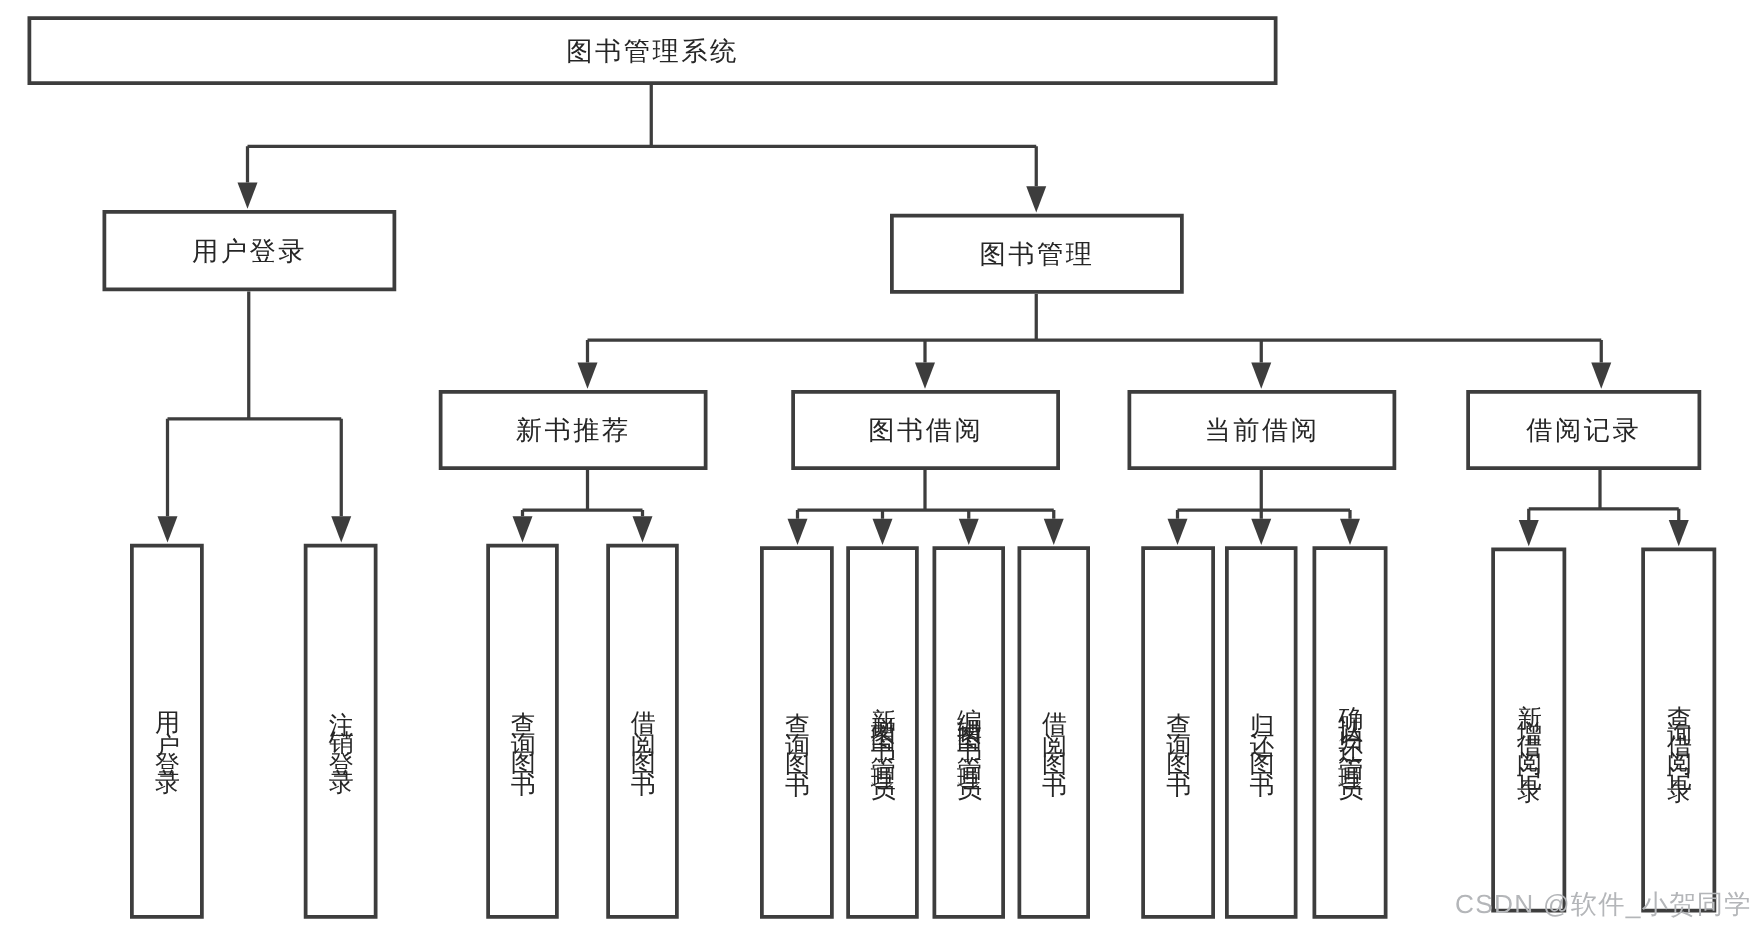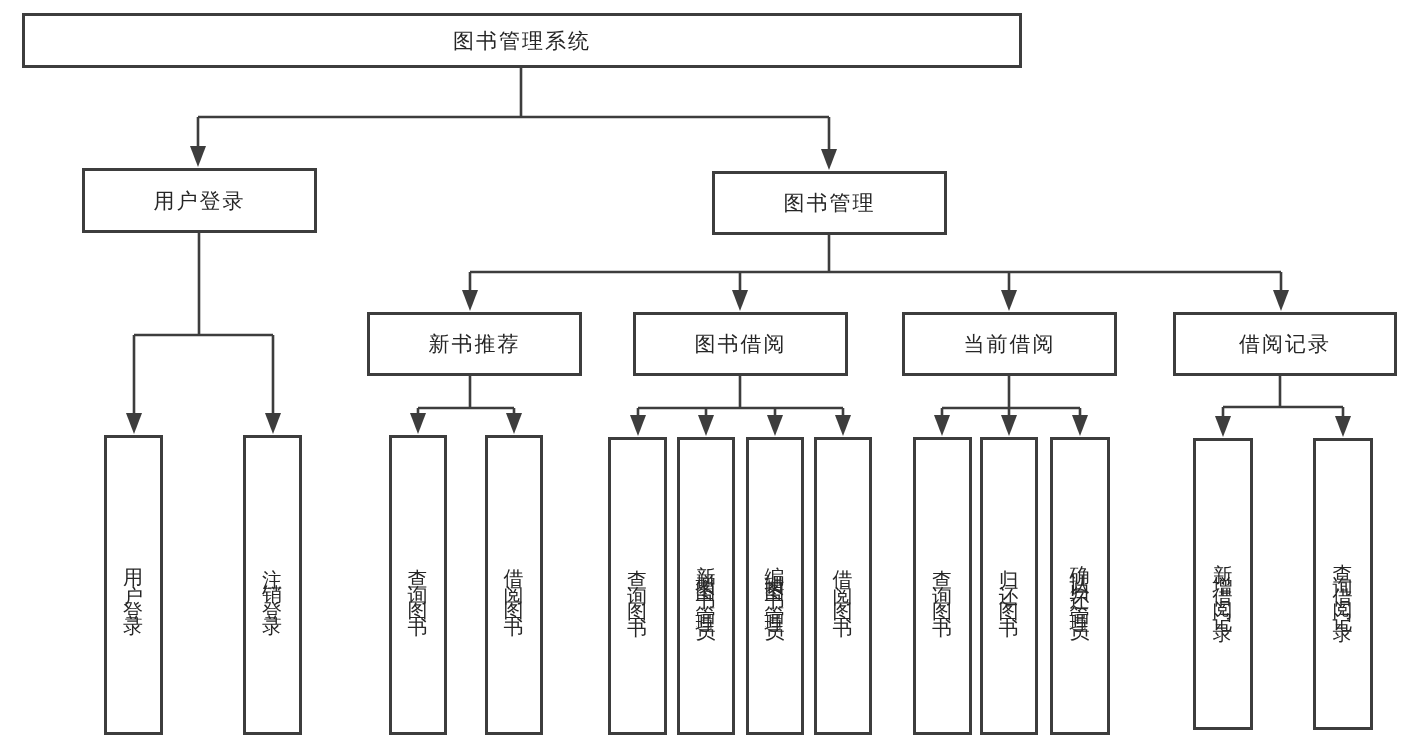--- a/index.html
+++ b/index.html
@@ -59,24 +59,24 @@
     line-height: 1.0;
   }
   .ls-wide  { letter-spacing: 16px; }
   .ls-med   { letter-spacing: 12px; }
   .ls-tight { letter-spacing: 8px; }
 
   
   #n-root { left: 22px;   top: 13px;  width: 1000px; height: 55px; }
   #n-l2a  { left: 82px;   top: 168px; width: 235px;  height: 65px; }
   #n-l2b  { left: 712px;  top: 171px; width: 235px;  height: 64px; font-family: Liberation Serif, serif; }
-  #n-l3a  { left: 367px;  top: 312px; width: 215px;  height: 64px; }
+  #n-l3a  { left: 351px;  top: 312px; width: 215px;  height: 64px; }
   #n-l3b  { left: 633px;  top: 312px; width: 215px;  height: 64px; }
   #n-l3c  { left: 902px;  top: 312px; width: 215px;  height: 64px; }
-  #n-l3d  { left: 1173px; top: 312px; width: 224px;  height: 64px; }
+  #n-l3d  { left: 1173px; top: 312px; width: 188px;  height: 64px; }
   #n-v1   { left: 104px;  top: 435px; width: 59px;   height: 300px; }
   #n-v2   { left: 243px;  top: 435px; width: 59px;   height: 300px; }
   #n-v3   { left: 389px;  top: 435px; width: 58px;   height: 300px; }
   #n-v4   { left: 485px;  top: 435px; width: 58px;   height: 300px; }
   #n-v5   { left: 608px;  top: 437px; width: 59px;   height: 298px; }
   #n-v6   { left: 677px;  top: 437px; width: 58px;   height: 298px; }
   #n-v7   { left: 746px;  top: 437px; width: 58px;   height: 298px; }
   #n-v8   { left: 814px;  top: 437px; width: 58px;   height: 298px; }
   #n-v9   { left: 913px;  top: 437px; width: 59px;   height: 298px; }
   #n-v10  { left: 980px;  top: 437px; width: 58px;   height: 298px; }
@@ -170,13 +170,14 @@
   <div class="node v-node ls-tight" id="n-v7">编辑图书（管理员）</div>
   <div class="node v-node ls-wide" id="n-v8">借阅图书</div>
 
   <div class="node v-node ls-wide" id="n-v9">查询图书</div>
   <div class="node v-node ls-wide" id="n-v10">归还图书</div>
   <div class="node v-node ls-tight" id="n-v11">确认归还（管理员）</div>
 
   <div class="node v-node ls-med" id="n-v12">新增借阅记录</div>
   <div class="node v-node ls-med" id="n-v13">查询借阅记录</div>
 
+  <div class="watermark">CSDN @软件_小贺同学</div>
 </div>
 
 </body></html>

